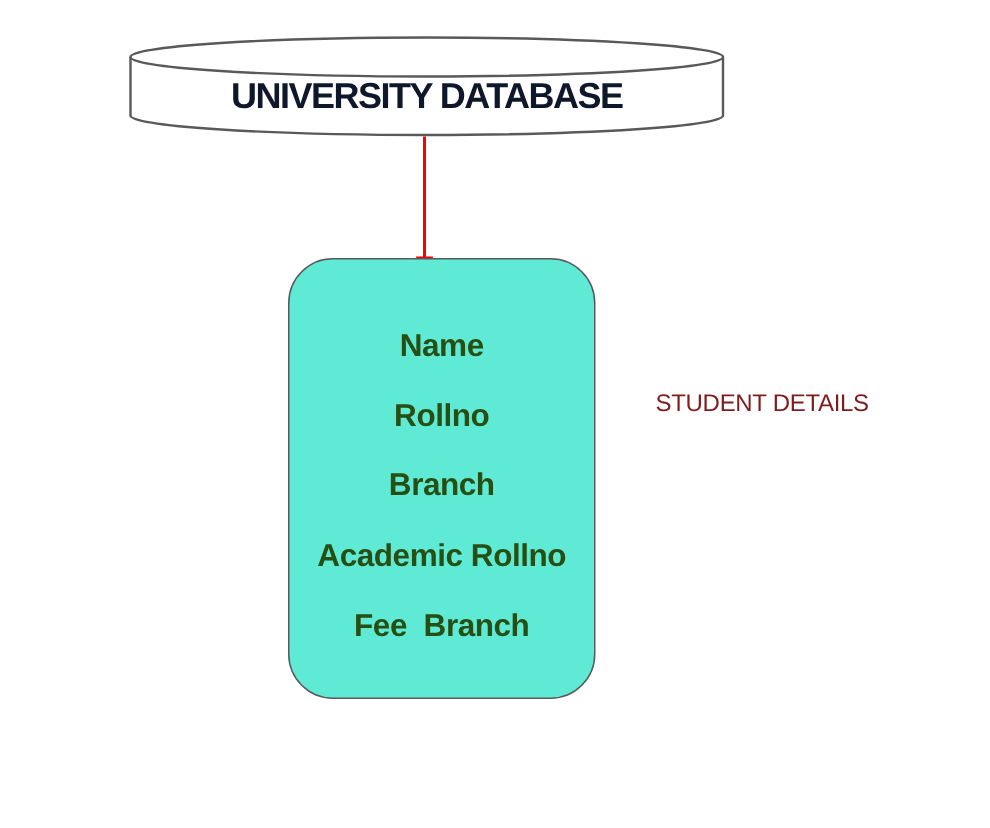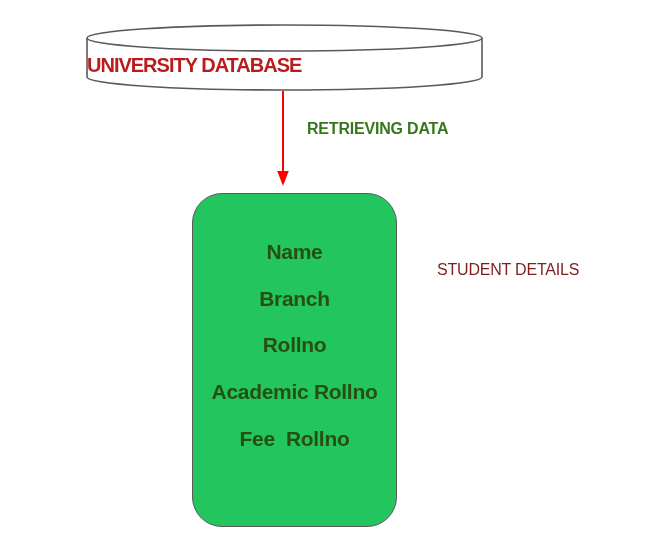--- a/index.html
+++ b/index.html
@@ -20,46 +20,46 @@
     left: 0; top: 0;
     width: 660px; height: 552px;
   }
   .db-title {
     position: absolute;
     left: 87px;
     top: 52px;
     width: 395px;
     height: 26px;
     line-height: 26px;
-    text-align: left;
-    font-size: 20px;
+    text-align: center;
+    font-size: 24px;
     font-weight: bold;
     letter-spacing: -1px;
-    color: #b91c1c;
+    color: #0f172a;
   }
   .flow-label {
     position: absolute;
     left: 307px;
     top: 120px;
     font-size: 16px;
     font-weight: bold;
     letter-spacing: -0.2px;
     color: #38761d;
     white-space: nowrap;
   }
   .record-box {
     position: absolute;
     left: 192px;
-    top: 193px;
+    top: 172px;
     width: 205px;
-    height: 334px;
+    height: 294px;
     box-sizing: border-box;
     border: 1.6px solid #595959;
     border-radius: 30px;
-    background: #22c55e;
+    background: #5eead4;
   }
   .field-item {
     position: absolute;
     left: 0;
     width: 100%;
     transform: translateY(-50%);
     text-align: center;
     font-size: 21px;
     font-weight: bold;
     letter-spacing: -0.3px;
@@ -96,25 +96,24 @@
     </g>
 
     <g>
       <line x1="283" y1="91" x2="283" y2="174" stroke="#ff0000" stroke-width="2"></line>
       <polygon points="283,186 277.2,171 288.8,171" fill="#ff0000"></polygon>
     </g>
   </svg>
 
   <div class="db-title">UNIVERSITY DATABASE</div>
 
-  <div class="flow-label">RETRIEVING DATA</div>
 
   <div class="record-box">
     <div class="field-item">Name</div>
+    <div class="field-item">Rollno</div>
     <div class="field-item">Branch</div>
-    <div class="field-item">Rollno</div>
     <div class="field-item">Academic Rollno</div>
-    <div class="field-item">Fee  Rollno</div>
+    <div class="field-item">Fee  Branch</div>
   </div>
 
   <div class="side-label">STUDENT DETAILS</div>
 
 </div>
 
 </body></html>

